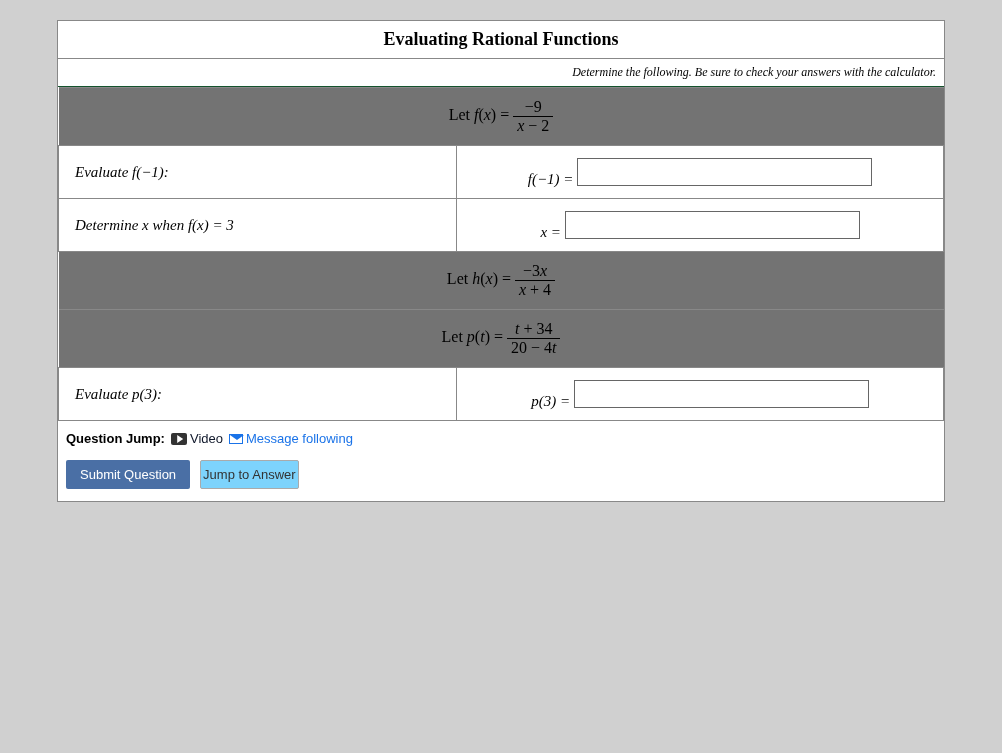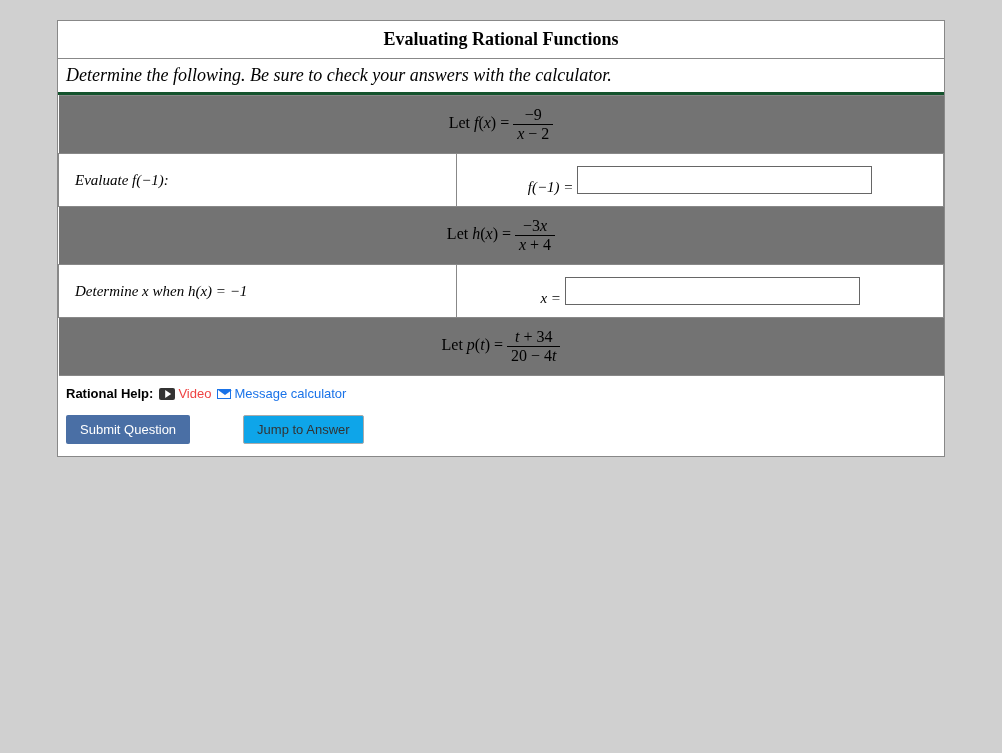--- a/index.html
+++ b/index.html
@@ -19,23 +19,24 @@
     }
     .page-title {
       text-align: center;
       font-size: 18px;
       font-weight: bold;
       padding: 8px 0;
       border-bottom: 1px solid #888;
     }
     .subtitle {
       font-style: italic;
-      font-size: 18px;
+      font-size: 12px;
       padding: 6px 8px;
-      border-bottom: 3px solid #14532d;
+      border-bottom: 1px solid #14532d;
+      text-align: right;
     }
     table {
       width: 100%;
       border-collapse: collapse;
     }
     td {
       border: 1px solid #888;
       padding: 10px 16px;
       vertical-align: middle;
     }
@@ -102,21 +103,21 @@
       flex-wrap: wrap;
     }
     .question-help-label {
       font-weight: bold;
       font-size: 13px;
     }
     .help-video {
       display: flex;
       align-items: center;
       gap: 3px;
-      color: #ef4444;
+      color: #0f172a;
       text-decoration: none;
       font-size: 13px;
     }
     .help-message {
       display: flex;
       align-items: center;
       gap: 3px;
       color: #1a73e8;
       text-decoration: none;
       font-size: 13px;
@@ -166,28 +167,27 @@
     .btn-submit {
       background: #4a6fa5;
       color: #fff;
       border: none;
       padding: 7px 14px;
       font-size: 13px;
       cursor: pointer;
       border-radius: 2px;
     }
     .btn-jump {
-      background: #0ea5e9;
+      background: #7dd3fc;
       color: #333;
       border: 1px solid #aaa;
-      padding: 6px 13px;
+      padding: 6px 2px;
       font-size: 13px;
       cursor: pointer;
       border-radius: 2px;
-      margin-left: 43px;
     }
   </style>
 </head>
 <body>
 
 <div class="container">
   <div class="page-title">Evaluating Rational Functions</div>
   <div class="subtitle">Determine the following. Be sure to check your answers with the calculator.</div>
 
   <table>
@@ -206,63 +206,74 @@
       <td class="label-cell">
         Evaluate <i>f</i>(−1):
       </td>
       <td class="answer-cell">
         <div class="answer-line">
           <span class="answer-prefix"><i>f</i>(−1) = </span>
           <input type="text" style="">
         </div>
       </td>
     </tr>
+    <tr>
+      <td class="label-cell">
+        Determine <i>x</i> when <i>f</i>(<i>x</i>) = 3
+      </td>
+      <td class="answer-cell">
+        <div class="answer-line">
+          <span class="answer-prefix"><i>x</i> = </span>
+          <input type="text" style="">
+        </div>
+      </td>
+    </tr>
 
     <tr class="header-row">
       <td colspan="2" class="math-display">
         <span>Let <i>h</i>(<i>x</i>) = </span>
         <span class="fraction">
           <span class="num">−3<i>x</i></span>
           <span class="den"><i>x</i> + 4</span>
         </span>
       </td>
     </tr>
-    <tr>
-      <td class="label-cell">
-        Determine <i>x</i> when <i>h</i>(<i>x</i>) = −1
-      </td>
-      <td class="answer-cell">
-        <div class="answer-line">
-          <span class="answer-prefix"><i>x</i> = </span>
-          <input type="text" style="">
-        </div>
-      </td>
-    </tr>
 
     <tr class="header-row">
       <td colspan="2" class="math-display">
         <span>Let <i>p</i>(<i>t</i>) = </span>
         <span class="fraction">
           <span class="num"><i>t</i> + 34</span>
           <span class="den">20 − 4<i>t</i></span>
         </span>
       </td>
     </tr>
+    <tr>
+      <td class="label-cell">
+        Evaluate <i>p</i>(3):
+      </td>
+      <td class="answer-cell">
+        <div class="answer-line">
+          <span class="answer-prefix"><i>p</i>(3) = </span>
+          <input type="text" style="">
+        </div>
+      </td>
+    </tr>
   </tbody>
     </table>
 
   <div class="footer">
-    <span class="question-help-label">Rational Help:</span>
+    <span class="question-help-label">Question Jump:</span>
     <a href="#" class="help-video">
       <span class="video-icon"></span>
       <span>Video</span>
     </a>
     <a href="#" class="help-message">
       <span class="mail-icon"></span>
-      <span>Message calculator</span>
+      <span>Message following</span>
     </a>
   </div>
 
   <div class="buttons-row">
     <button class="btn-submit">Submit Question</button>
     <button class="btn-jump">Jump to Answer</button>
   </div>
 </div>
 
 </body></html>

